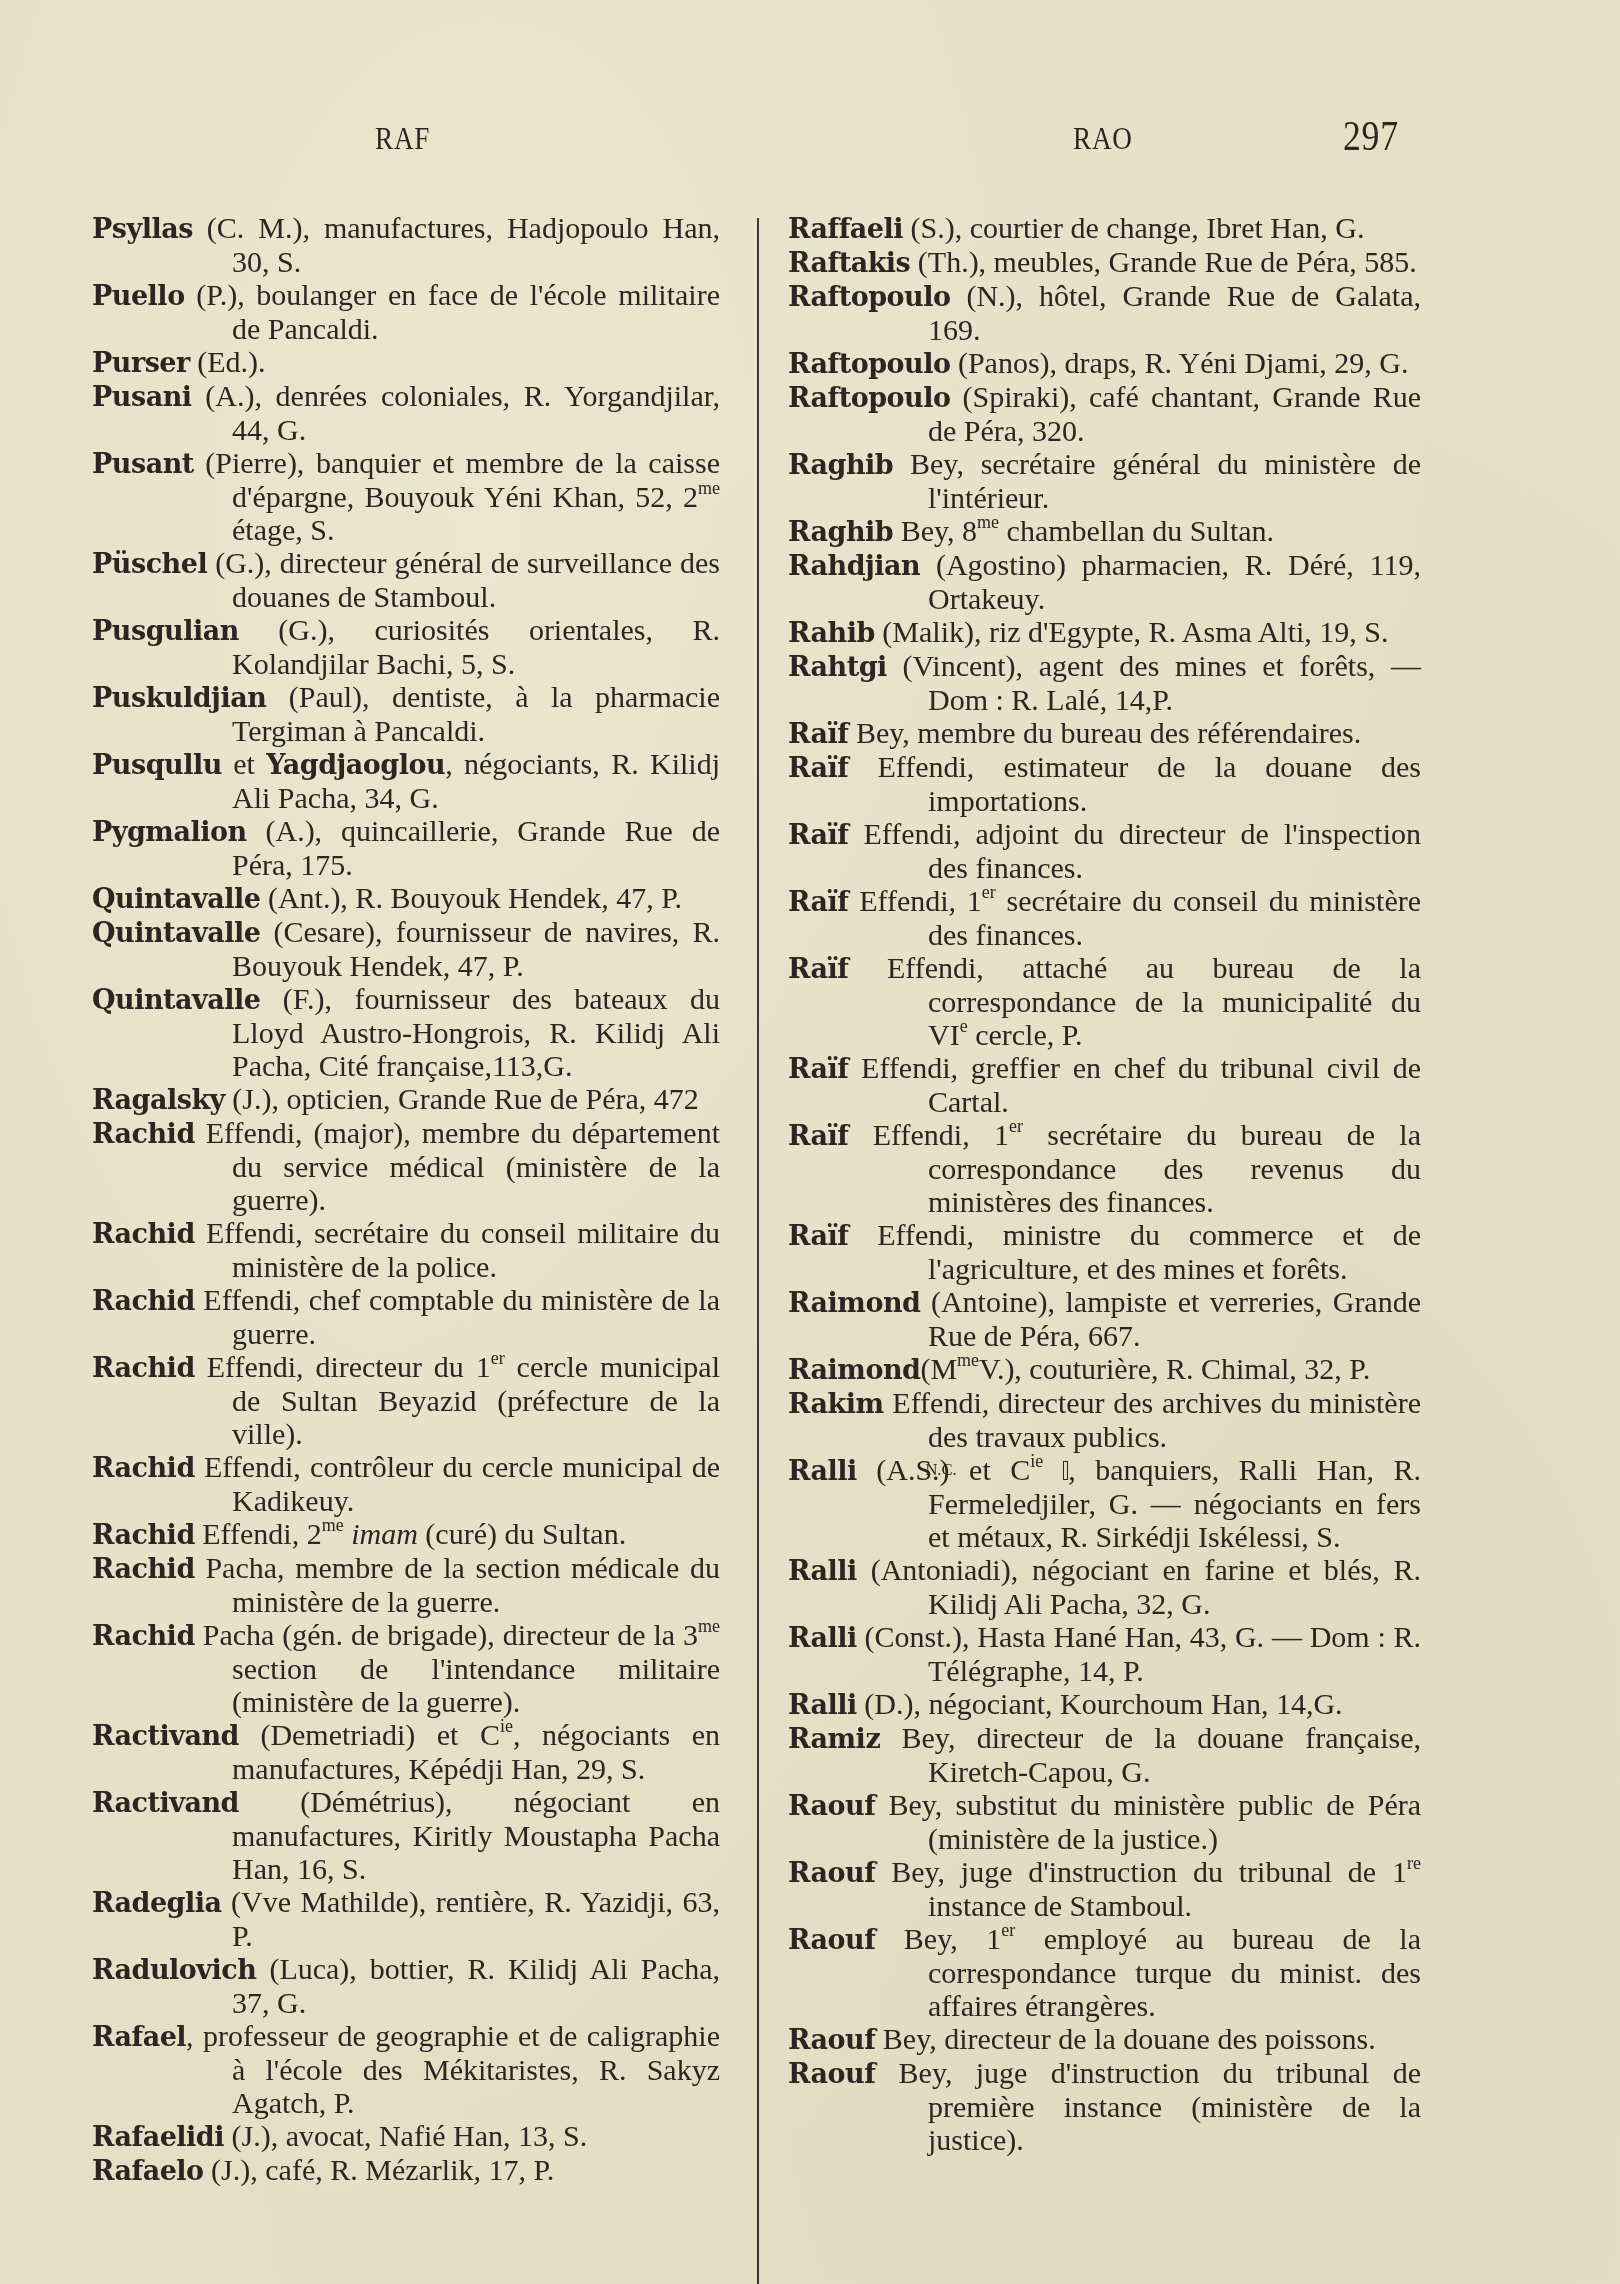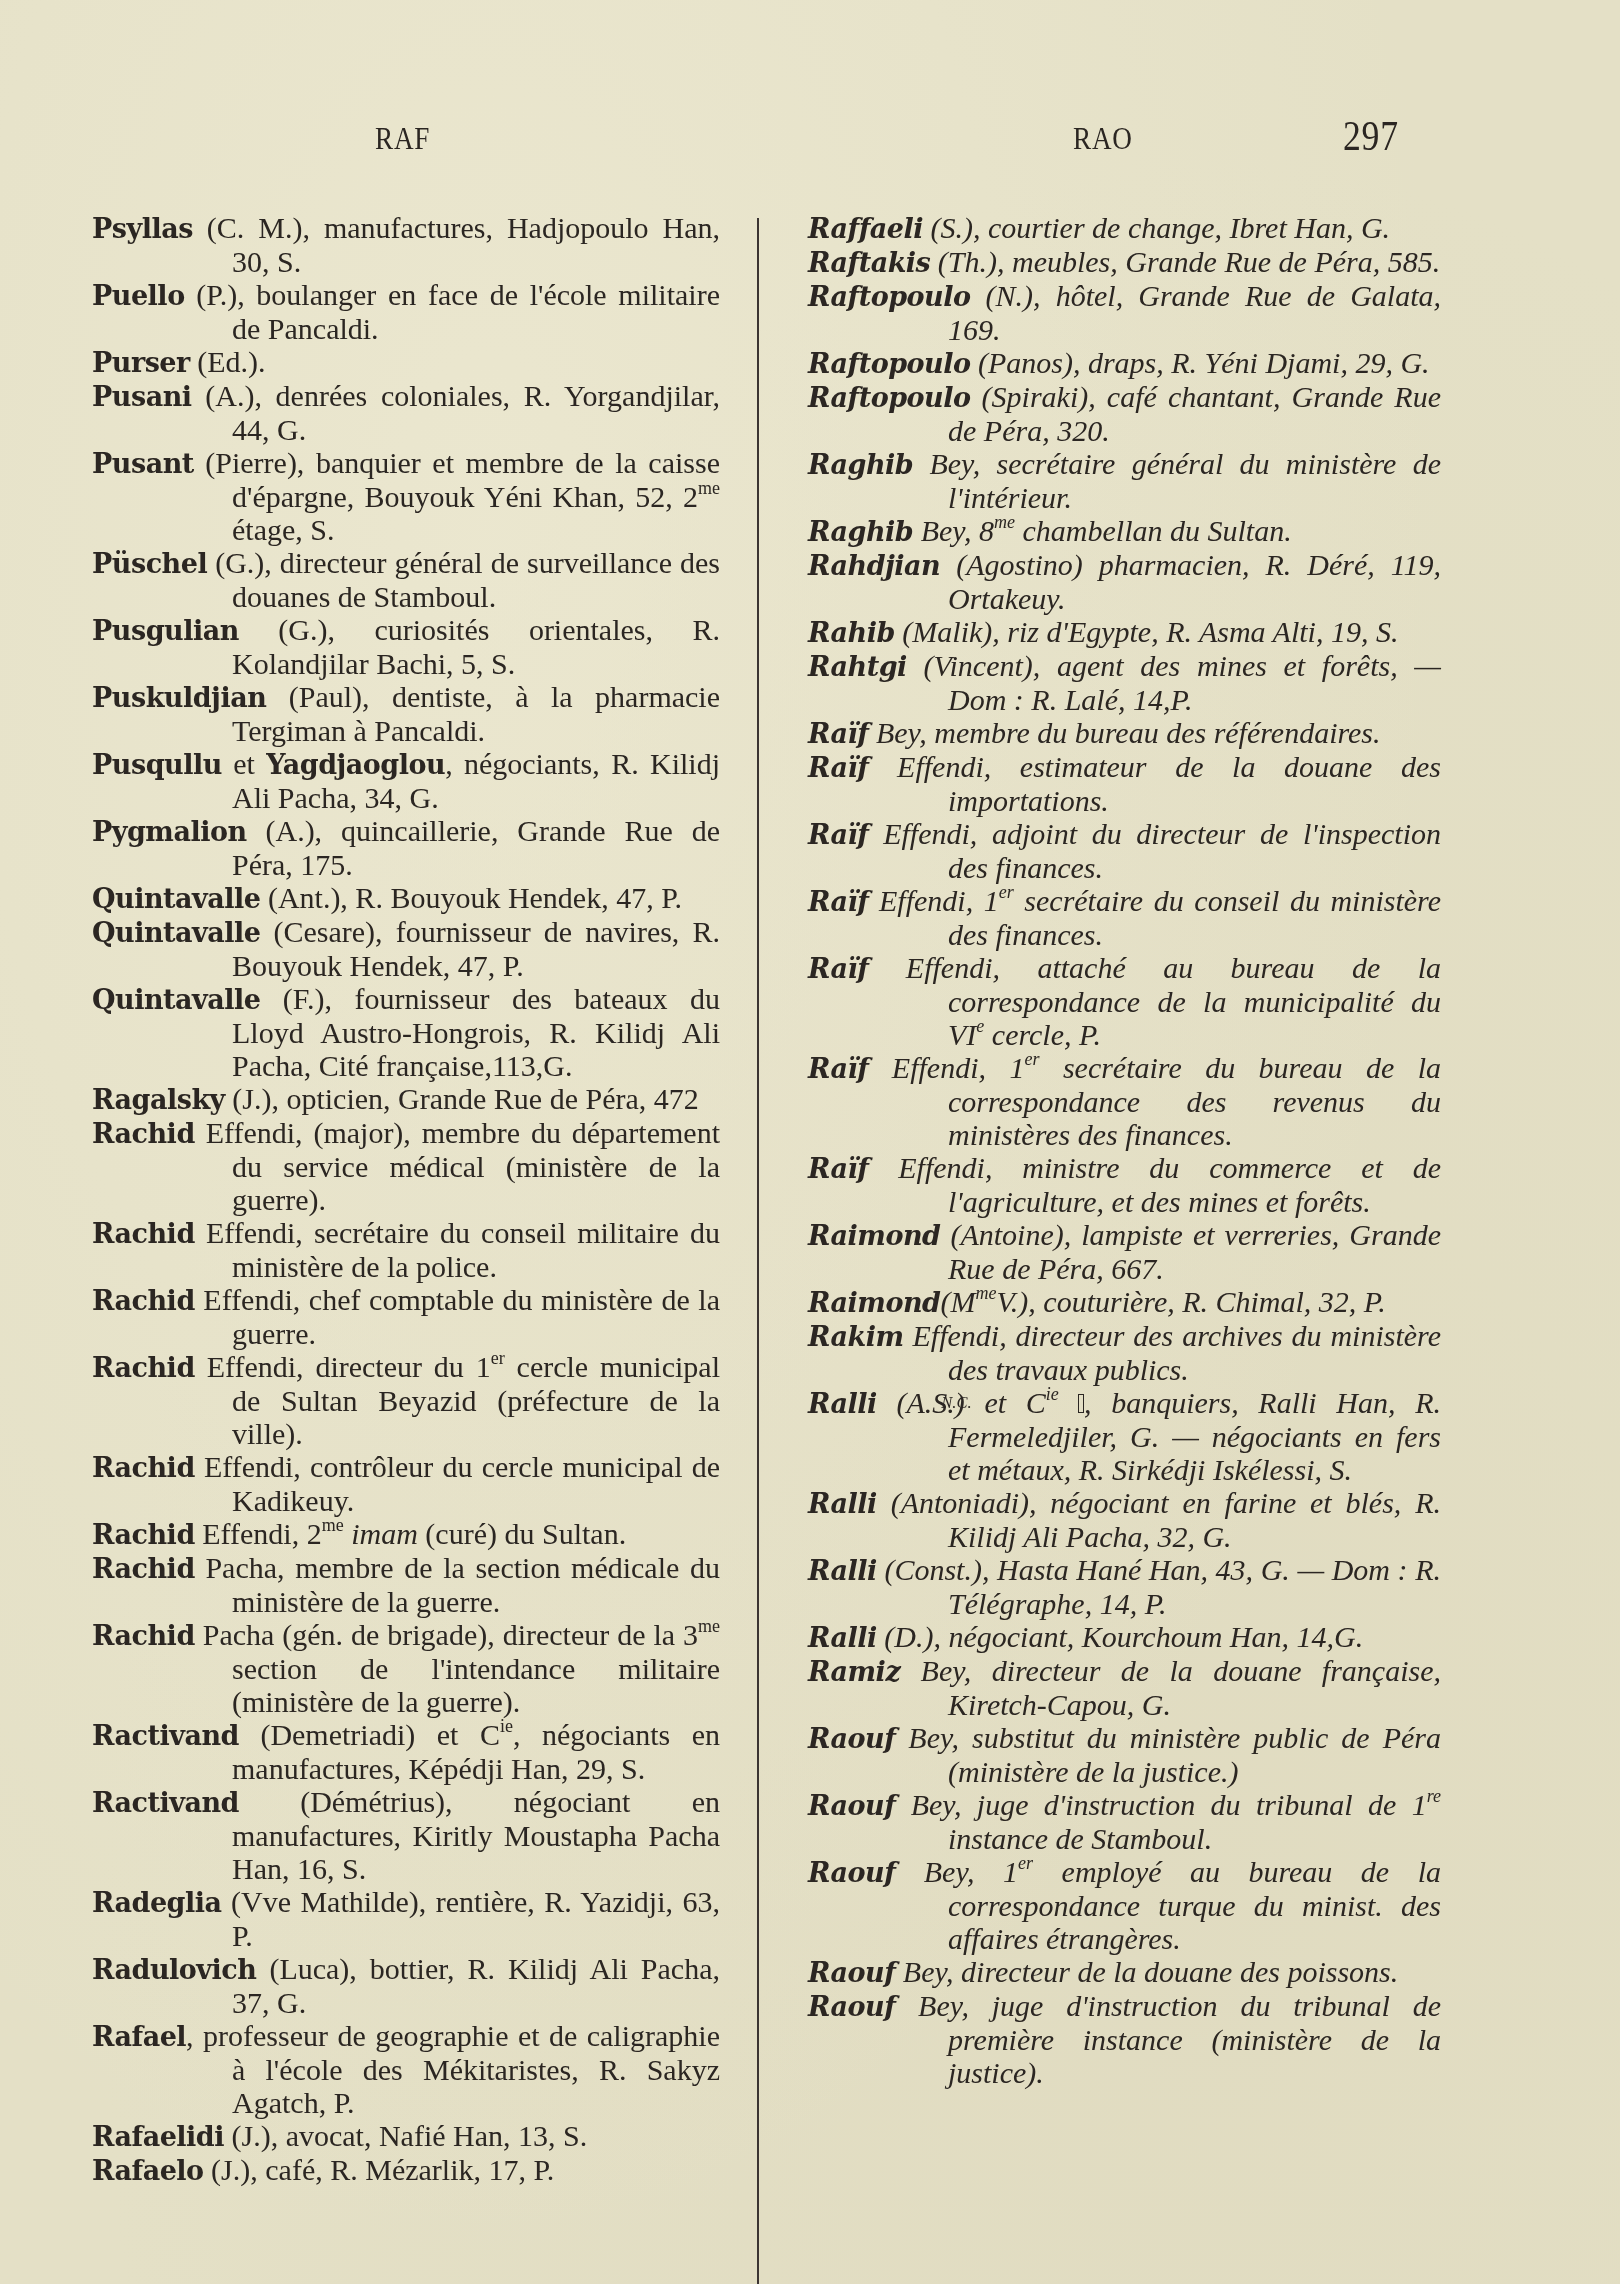--- a/index.html
+++ b/index.html
@@ -29,21 +29,21 @@
   #head-left { left: 375px; }
   #head-center { left: 1073px; }
   #head-page { left: 1343px; top: 112px; font-size: 42px; font-weight: normal; }
   .column {
     position: absolute;
     top: 211px;
     font-size: 30px;
     line-height: 33px;
   }
   #col-left { left: 92px; width: 628px; }
-  #col-right { left: 808px; width: 633px; font-style: italic; }
+  #col-right { left: 788px; width: 633px; }
   .entry {
     padding-left: 140px;
     text-indent: -140px;
     text-align: justify;
     text-align-last: left;
     white-space: normal;
   }
   .entry .name {
     font-family: "DejaVu Serif", "Liberation Serif", serif;
     font-weight: bold;
@@ -120,20 +120,21 @@
     <div class="entry"><span class="name">Raghib</span><span class="rest"> Bey, secrétaire général du ministère de l'intérieur.</span></div>
     <div class="entry"><span class="name">Raghib</span><span class="rest"> Bey, 8</span><sup>me</sup><span class="rest"> chambellan du Sultan.</span></div>
     <div class="entry"><span class="name">Rahdjian</span><span class="rest"> (Agostino) pharmacien, R. Déré, 119, Ortakeuy.</span></div>
     <div class="entry"><span class="name">Rahib</span><span class="rest"> (Malik), riz d'Egypte, R. Asma Alti, 19, S.</span></div>
     <div class="entry"><span class="name">Rahtgi</span><span class="rest"> (Vincent), agent des mines et forêts, — Dom : R. Lalé, 14,P.</span></div>
     <div class="entry"><span class="name">Raïf</span><span class="rest"> Bey, membre du bureau des référendaires.</span></div>
     <div class="entry"><span class="name">Raïf</span><span class="rest"> Effendi, estimateur de la douane des importations.</span></div>
     <div class="entry"><span class="name">Raïf</span><span class="rest"> Effendi, adjoint du directeur de l'inspection des finances.</span></div>
     <div class="entry"><span class="name">Raïf</span><span class="rest"> Effendi, 1</span><sup>er</sup><span class="rest"> secrétaire du conseil du ministère des finances.</span></div>
     <div class="entry"><span class="name">Raïf</span><span class="rest"> Effendi, attaché au bureau de la correspondance de la municipalité du VI</span><sup>e</sup><span class="rest"> cercle, P.</span></div>
+    <div class="entry"><span class="name">Raïf</span><span class="rest"> Effendi, greffier en chef du tribunal civil de Cartal.</span></div>
     <div class="entry"><span class="name">Raïf</span><span class="rest"> Effendi, 1</span><sup>er</sup><span class="rest"> secrétaire du bureau de la correspondance des revenus du ministères des finances.</span></div>
     <div class="entry"><span class="name">Raïf</span><span class="rest"> Effendi, ministre du commerce et de l'agriculture, et des mines et forêts.</span></div>
     <div class="entry"><span class="name">Raimond</span><span class="rest"> (Antoine), lampiste et verreries, Grande Rue de Péra, 667.</span></div>
     <div class="entry"><span class="name">Raimond</span><span class="rest">(M</span><sup>me</sup><span class="rest">V.), couturière, R. Chimal, 32, P.</span></div>
     <div class="entry"><span class="name">Rakim</span><span class="rest"> Effendi, directeur des archives du ministère des travaux publics.</span></div>
     <div class="entry"><span class="name">Ralli</span><span class="rest"> (A.S.) et C</span><sup>ie</sup> <span class="nc-box">N.C.</span><span class="rest">, banquiers, Ralli Han, R. Fermeledjiler, G. — négociants en fers et métaux, R. Sirkédji Iskélessi, S.</span></div>
     <div class="entry"><span class="name">Ralli</span><span class="rest"> (Antoniadi), négociant en farine et blés, R. Kilidj Ali Pacha, 32, G.</span></div>
     <div class="entry"><span class="name">Ralli</span><span class="rest"> (Const.), Hasta Hané Han, 43, G. — Dom : R. Télégraphe, 14, P.</span></div>
     <div class="entry"><span class="name">Ralli</span><span class="rest"> (D.), négociant, Kourchoum Han, 14,G.</span></div>
     <div class="entry"><span class="name">Ramiz</span><span class="rest"> Bey, directeur de la douane française, Kiretch-Capou, G.</span></div>

